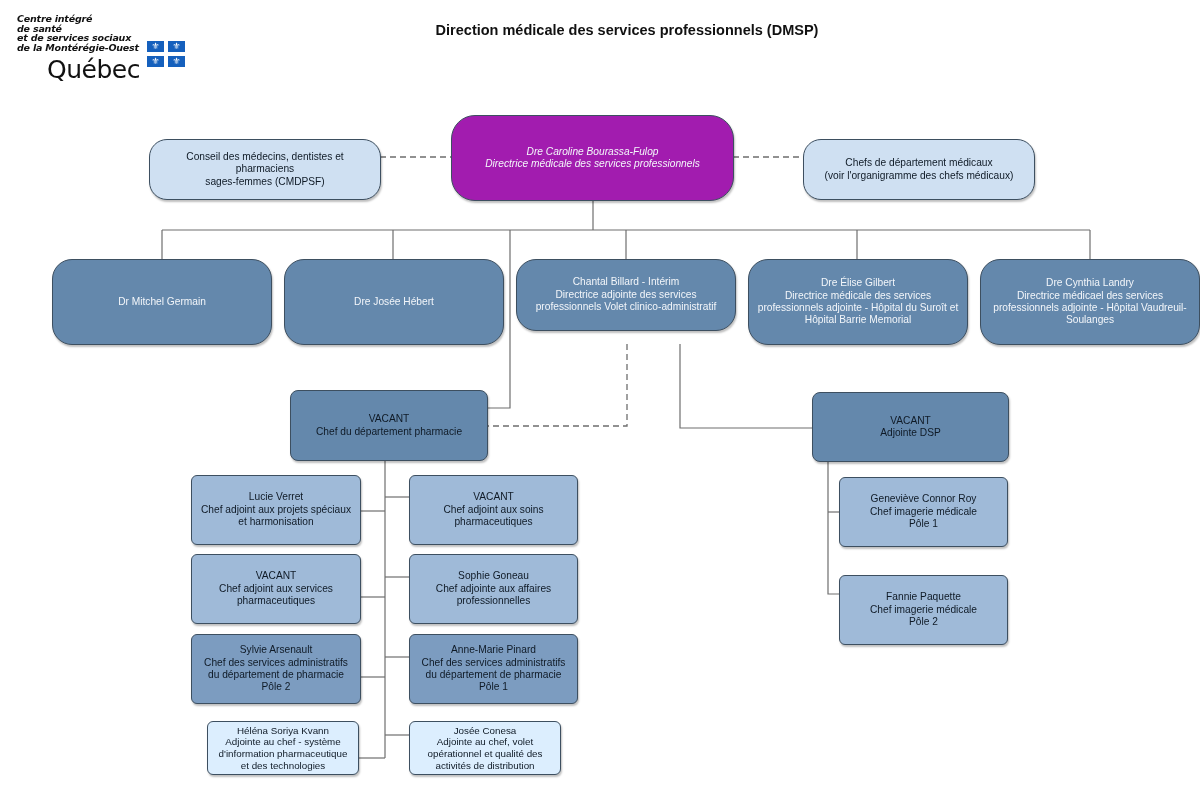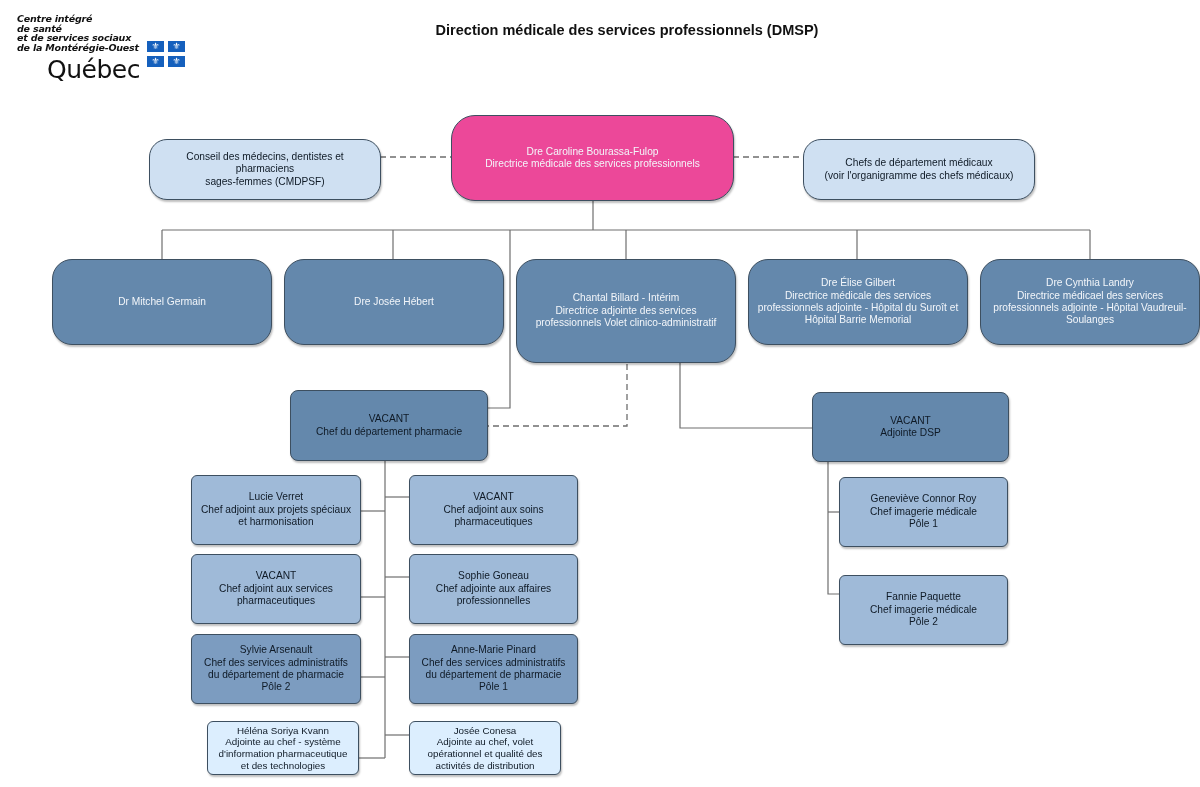--- a/index.html
+++ b/index.html
@@ -17,21 +17,21 @@
            font-weight: bold; font-size: 14.5px; color: #111; }
   .rev { position: absolute; left: 988px; top: 766px; font-family: "DejaVu Sans", sans-serif;
          font-size: 11px; color: #333; margin-top: 48px; }
   svg.lines { position: absolute; left: 0; top: 0; }
   .box { position: absolute; box-sizing: border-box; border: 1px solid #3d4f60;
          display: flex; align-items: center; justify-content: center; text-align: center;
          font-size: 10.2px; line-height: 12.4px; padding: 2px 6px;
          box-shadow: 1px 2px 2px rgba(0,0,0,0.25); }
   .box .inner { display: block; }
   .box span { display: block; }
-  .dark { background: #ec4899; color: #f3f6fa; border-radius: 22px; }
+  .dark { background: #a21caf; color: #f3f6fa; border-radius: 22px; font-style: italic; }
   .mid  { background: #6488ac; color: #eef3f8; border-radius: 20px; }
   .sq   { background: #6488ac; color: #0f1a26; border-radius: 8px; }
   .med  { background: #7c9cc0; color: #0f1a26; border-radius: 6px; }
   .lite { background: #9fbad8; color: #0f1a26; border-radius: 6px; }
   .pale { background: #cfe0f2; color: #0f1a26; border-radius: 18px; }
   .paler{ background: #dceefe; color: #0f1a26; border-radius: 6px; }
   .mid { color: #f3f6fa; }
 </style>
 </head>
 <body>
@@ -109,21 +109,21 @@
 <div class="box mid" style="left:52px;top:259px;width:220px;height:86px;">
   <div class="inner">
     <span>Dr Mitchel Germain</span>
   </div>
 </div>
 <div class="box mid" style="left:284px;top:259px;width:220px;height:86px;">
   <div class="inner" style="padding:0 18px;">
     <span>Dre Josée Hébert</span>
   </div>
 </div>
-<div class="box mid" style="left:516px;top:259px;width:220px;height:104px;">
+<div class="box mid" style="left:516px;top:259px;width:220px;height:72px;">
   <div class="inner" style="padding:0 4px;">
     <span>Chantal Billard - Intérim</span>
     <span>Directrice adjointe des services professionnels Volet clinico-administratif</span>
   </div>
 </div>
 <div class="box mid" style="left:748px;top:259px;width:220px;height:86px;">
   <div class="inner">
     <span>Dre Élise Gilbert</span>
     <span>Directrice médicale des services professionnels adjointe - Hôpital du Suroît et Hôpital Barrie Memorial</span>
   </div>

